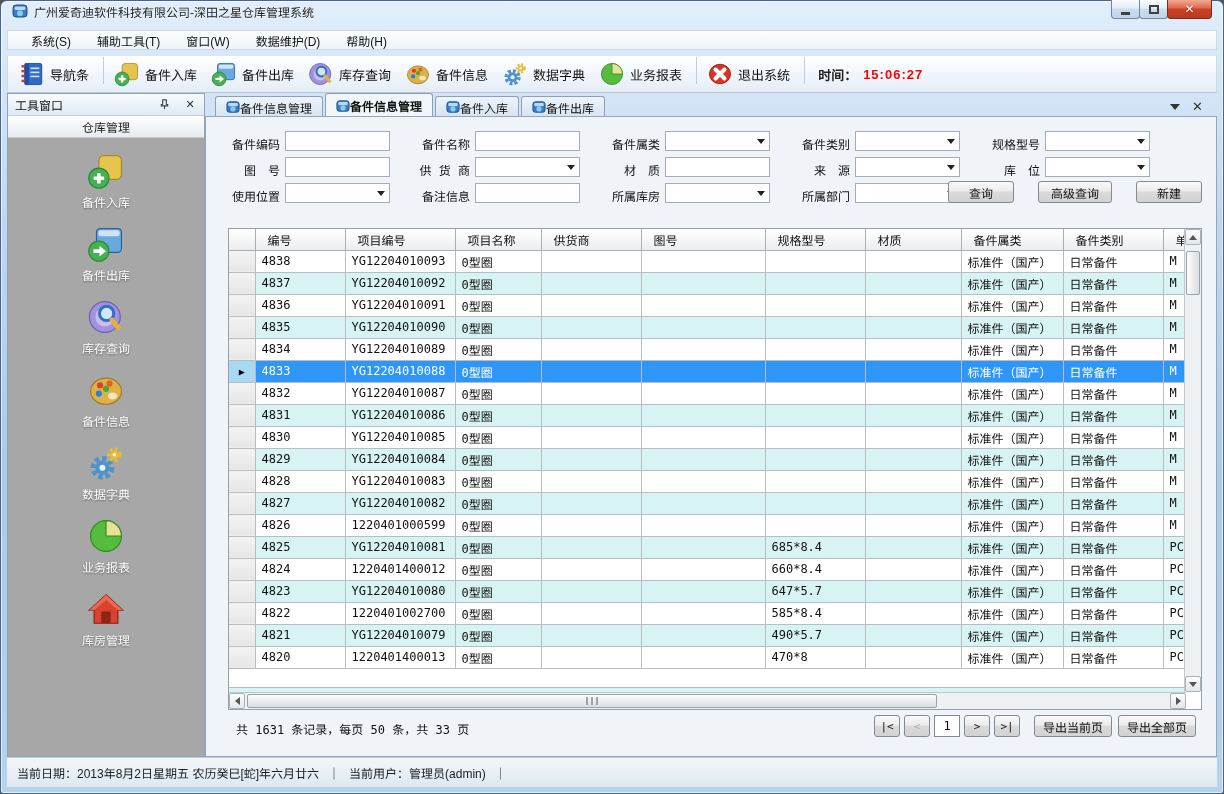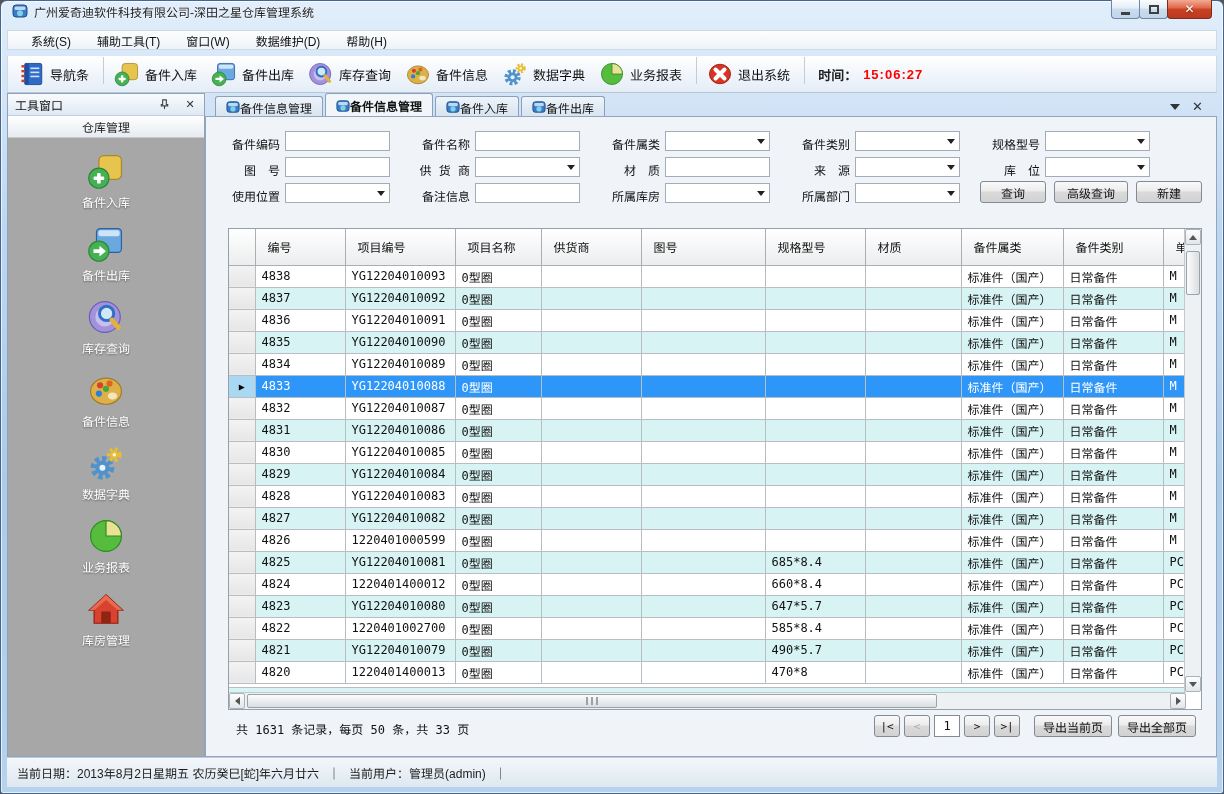--- a/index.html
+++ b/index.html
@@ -58,28 +58,28 @@
   .form-row.r1{ top:14px; } .form-row.r2{ top:40px; } .form-row.r3{ top:66px; }
   .f-label{ position:absolute; width:66px; top:4px; text-align:right; color:#111; font-family:"DejaVu Sans Mono",monospace; white-space:pre; }
   .f-field{ position:absolute; top:0; width:105px; height:20px; background:#fff; border:1px solid #a2adb8; }
   .g1 .f-label{left:8px;} .g1 .f-field{left:79px;}
   .g2 .f-label{left:198px;} .g2 .f-field{left:269px;}
   .g3 .f-label{left:388px;} .g3 .f-field{left:459px;}
   .g4 .f-label{left:578px;} .g4 .f-field{left:649px;}
   .g5 .f-label{left:768px;} .g5 .f-field{left:839px;}
   .combo .arrow-box{ position:absolute; right:0; top:0; bottom:0; width:16px; display:flex; align-items:center; justify-content:center; }
   .tri-down{ width:0; height:0; border-left:4px solid transparent; border-right:4px solid transparent; border-top:5px solid #222; }
-  .form-buttons{ position:absolute; top:64px; right:14px; display:flex; gap:8px; }
+  .form-buttons{ position:absolute; top:64px; right:14px; display:flex; gap:24px; }
   .btn{ height:22px; min-width:66px; border:1px solid #808b96; border-radius:3px; padding:0 12px; cursor:pointer;
     background:linear-gradient(#f9f9f9,#ececec 45%,#dadada 50%,#d2d2d2); display:flex; align-items:center; justify-content:center;
     font-family:"DejaVu Sans Mono",monospace; }
   
   .grid-wrap{ position:absolute; left:22px; top:111px; width:974px; height:482px; border:1px solid #96a0aa; background:#fff; overflow:hidden; }
   table.grid{ border-collapse:collapse; table-layout:fixed; width:957px; font-family:"DejaVu Sans Mono",monospace; }
-  table.grid th{ height:36px; font-weight:normal; text-align:left; padding:0 2px 0 12px; background:linear-gradient(#ffffff,#ebedee);
+  table.grid th{ height:21px; font-weight:normal; text-align:left; padding:0 2px 0 12px; background:linear-gradient(#ffffff,#ebedee);
     border:1px solid #a9afb5; border-top:none; white-space:nowrap; overflow:hidden; font-size:12px; }
   table.grid td{ height:22px; border:1px solid #b7bdc1; padding:0 2px 0 6px; white-space:nowrap; overflow:hidden; font-size:12px; background:#fff; }
   table.grid th:first-child, table.grid td:first-child{ border-left:none; padding:0; }
   td.selcol{ background:linear-gradient(#f3f3f3,#e6e6e6) !important; text-align:center; }
   tr.alt td{ background:#d7f3f3; }
   tr.selected td{ background:#2e96f8; color:#fff; }
   tr.selected td.selcol{ background:#a9d9f2 !important; color:#000; }
   .sel-arrow{ font-size:10px; color:#000; }
   .partial-strip{ position:absolute; left:0; top:458px; width:956px; height:6px; background:#d7f3f3; border-top:1px solid #b7bdc1; }
   

